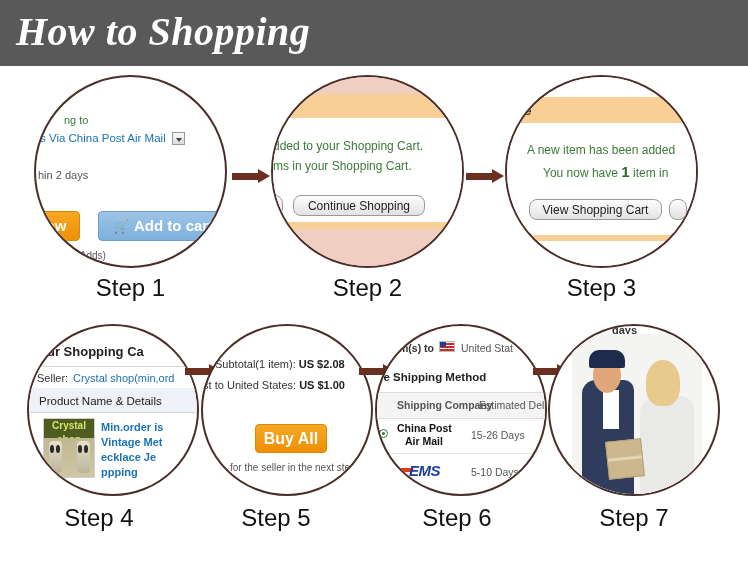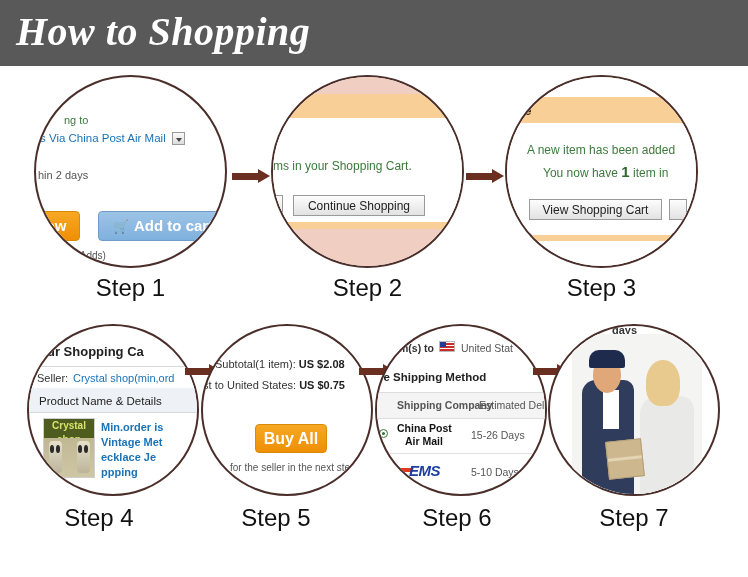--- a/index.html
+++ b/index.html
@@ -47,21 +47,21 @@
   .txt-blue{color:#1a73b7;}
   .txt-grey{color:#555;}
   .txt-red{color:#c52222;font-weight:bold;}
   .bold{font-weight:bold;}
 
   
   .btn-grey{
     position:absolute;
     background:linear-gradient(#fdfdfd,#e2e2e2);
     border:1px solid #9a9a9a;
-    border-radius:0;
+    border-radius:8px;
     font-size:12px;color:#222;
     text-align:center;
     line-height:21px;height:21px;
     box-sizing:border-box;
     white-space:nowrap;
   }
   .btn-blue{
     position:absolute;
     background:linear-gradient(#9dc4e6,#7fb0dd);
     border:1px solid #6e9dc9;
@@ -203,20 +203,21 @@
   </div>
 
   <div class="circle" style="left:271px;top:9px;width:193px;height:193px;">
     <div class="inner">
       <div class="band-pink" style="top:0;height:17px;"></div>
       <div class="band-orange" style="top:17px;height:24px;"></div>
       <div class="band-white" style="top:41px;height:104px;"></div>
       <div class="band-orange" style="top:145px;height:7px;"></div>
       <div class="band-pink" style="top:152px;height:41px;"></div>
 
+      <div class="txt txt-green" style="left:0px;top:62px;font-size:12px;">dded to your Shopping Cart.</div>
       <div class="txt txt-green" style="left:0px;top:82px;font-size:12px;">ms in your Shopping Cart.</div>
 
       <div class="btn-grey" style="left:-12px;top:118px;width:22px;"></div>
       <div class="btn-grey" style="left:20px;top:118px;width:132px;">Continue Shopping</div>
     </div>
   </div>
   <div class="step-label" style="left:271px;top:208px;width:193px;">Step 2</div>
 
   <div class="arrow" style="left:466px;top:105px;width:38px;">
     <div class="shaft" style="width:26px;"></div>
@@ -278,21 +279,21 @@
   </div>
 
   <div class="circle" style="left:201px;top:258px;width:172px;height:172px;">
     <div class="inner">
       <div class="txt" style="left:12px;top:32px;font-size:11px;">
         <span>Subtotal(1 item):</span>
         <span class="bold" style="color:#222;">US $2.08</span>
       </div>
       <div class="txt" style="left:-6px;top:53px;font-size:11px;">
         <span>ost to United States:</span>
-        <span class="bold" style="color:#222;">US $0.75</span>
+        <span class="bold" style="color:#222;">US $1.00</span>
       </div>
 
       <div class="btn-orange" style="left:52px;top:98px;width:72px;height:29px;line-height:27px;font-size:16px;">Buy All</div>
 
       <div class="txt txt-grey" style="left:27px;top:136px;font-size:10px;">for the seller in the next step</div>
     </div>
   </div>
   <div class="step-label" style="left:190px;top:438px;width:172px;">Step 5</div>
 
   <div class="arrow" style="left:359px;top:300px;width:36px;">

